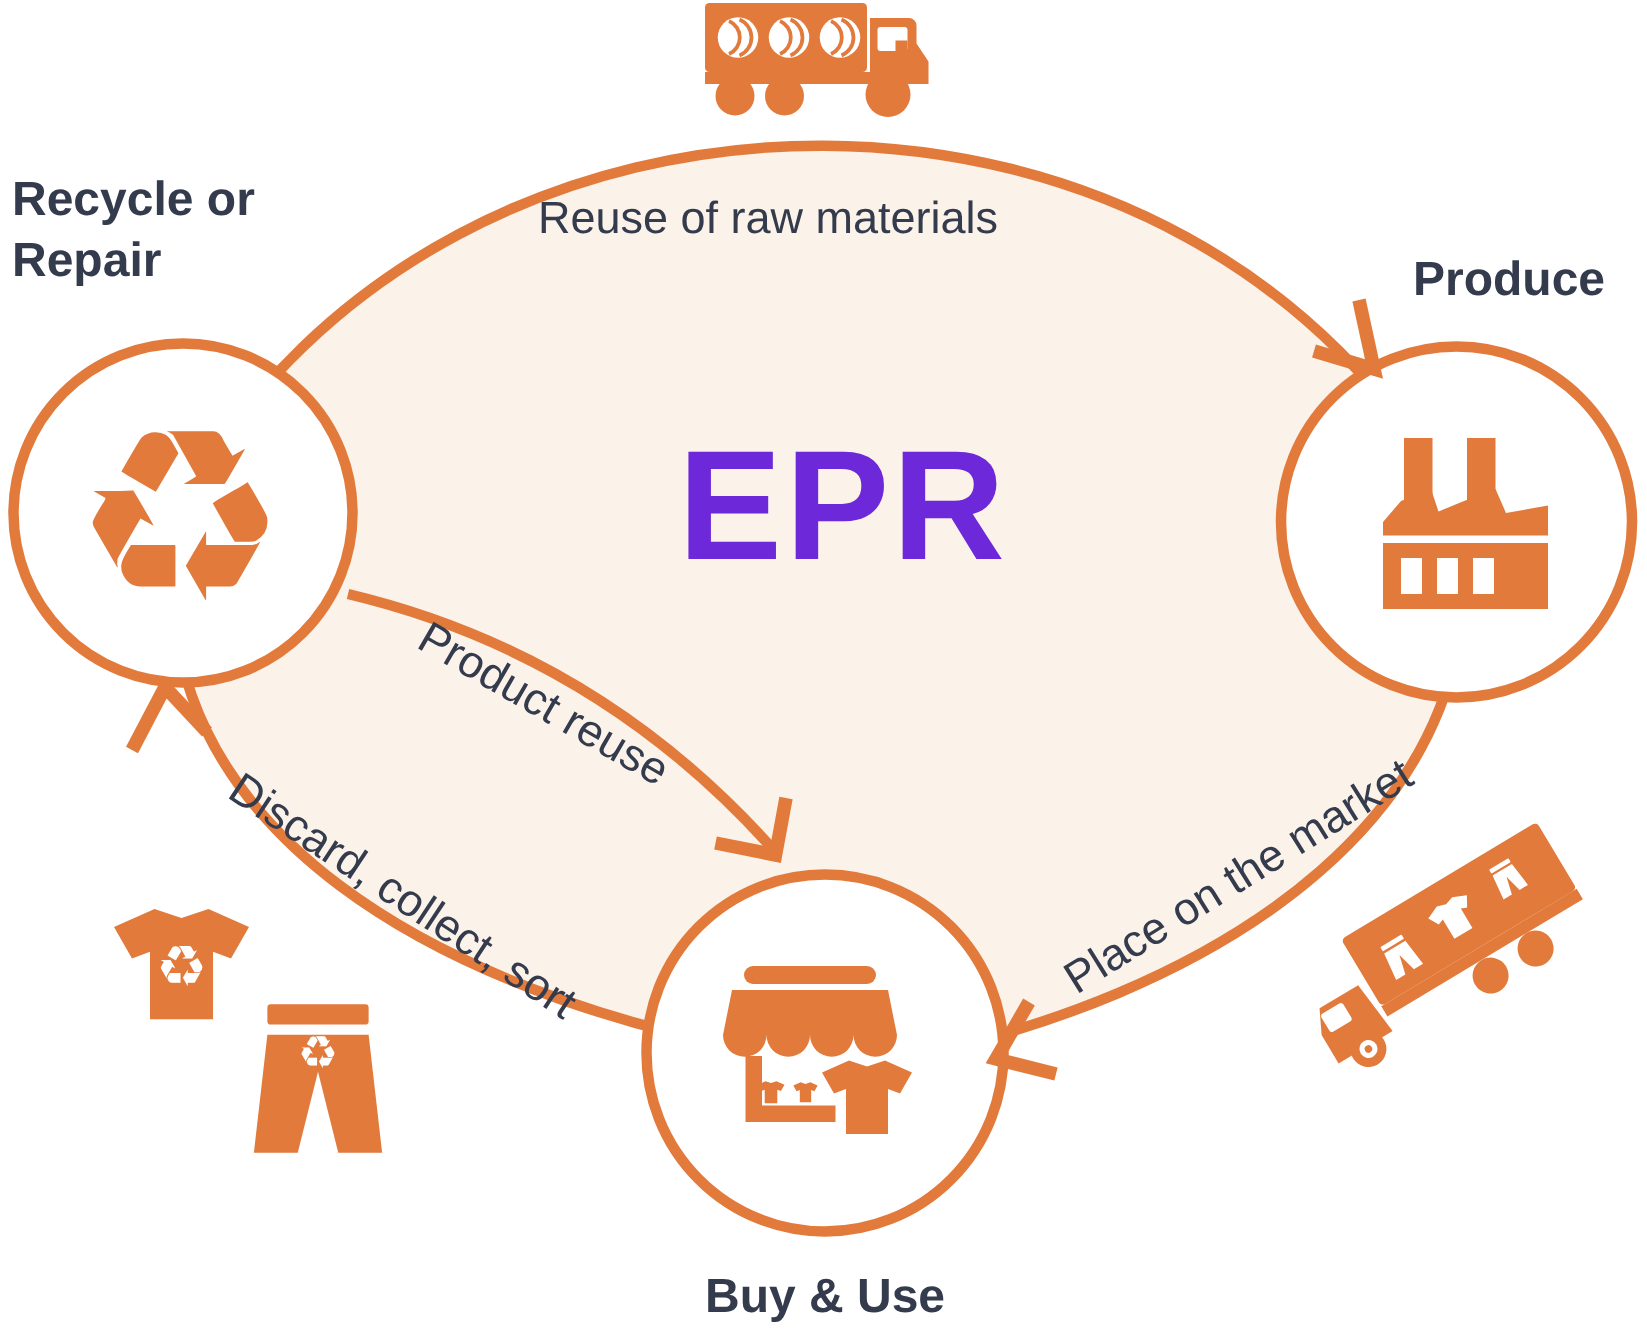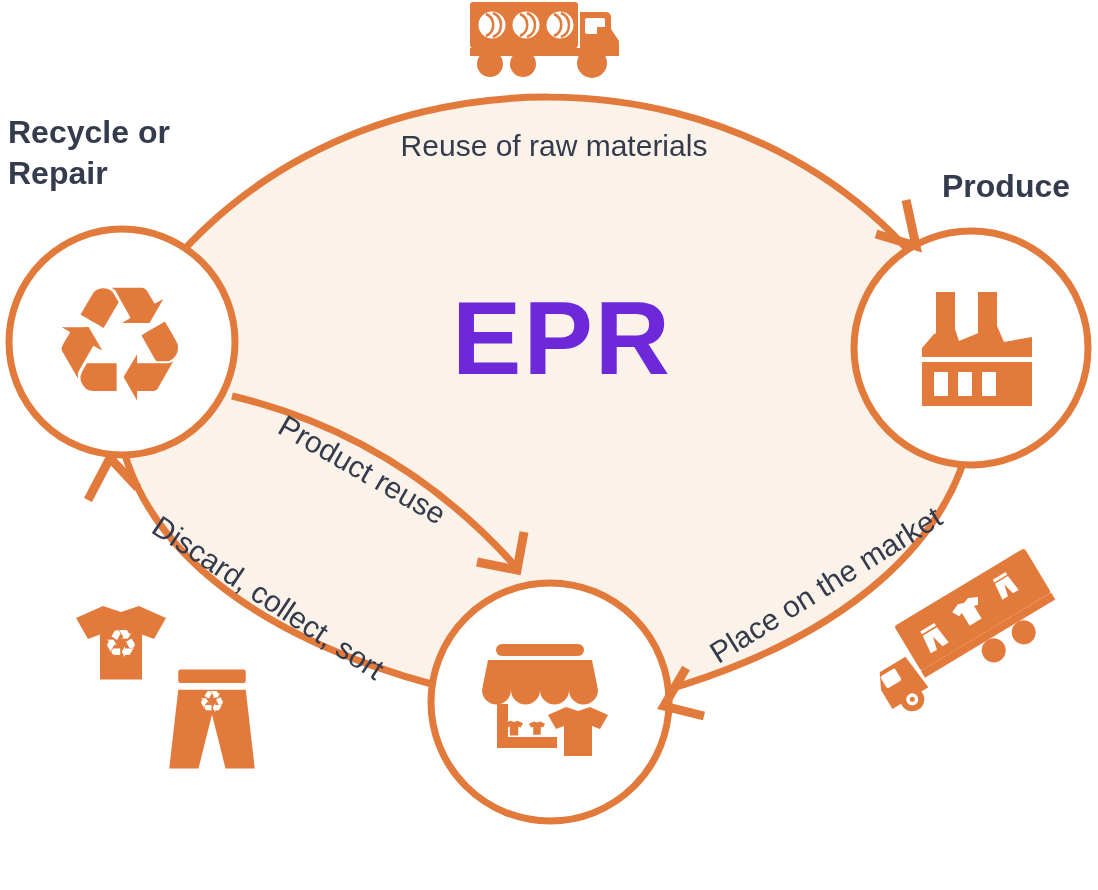--- a/index.html
+++ b/index.html
@@ -16,21 +16,21 @@
   .node-label{font-size:32px;font-weight:600;line-height:1.28;}
   .edge-label{font-size:30px;font-weight:400;}
   .center-title{
     position:absolute;left:562px;top:338px;
     transform:translate(-50%,-50%);
     color:#6d28d9;font-size:104px;font-weight:700;letter-spacing:2px;
   }
   #recycle-label{left:8px;top:112px;transform:none;white-space:normal;width:205px;}
   #produce-label{left:942px;top:186px;transform:translate(0,-50%);}
   #buy-label{left:550px;top:864px;}
-  #reuse-label{left:554px;top:146px;}
+  #reuse-label{left:512px;top:146px;}
   #product-reuse-label{left:362px;top:470px;transform:translate(-50%,-50%) rotate(30deg);}
   #discard-label{left:268px;top:598px;transform:translate(-50%,-50%) rotate(33.5deg);}
   #place-label{left:826px;top:585px;transform:translate(-50%,-50%) rotate(-32deg);}
 </style>
 </head>
 <body>
 
 <div class="canvas">
 
   <svg width="1098" height="890" viewBox="0 0 1098 890">
@@ -126,19 +126,20 @@
     <g>
       <use href="#pants" transform="translate(212,719) scale(2.25)" fill="#E27A3C"></use>
       <text x="212" y="712" text-anchor="middle" font-family="DejaVu Sans, sans-serif" font-size="30" fill="#FFFFFF">♻</text>
     </g>
   </svg>
 
   <div class="center-title" id="epr-title">EPR</div>
 
   <div class="label node-label" id="recycle-label">Recycle or Repair</div>
   <div class="label node-label" id="produce-label">Produce</div>
+  <div class="label node-label" id="buy-label">Buy &amp; Use</div>
 
   <div class="label edge-label" id="reuse-label">Reuse of raw materials</div>
   <div class="label edge-label" id="product-reuse-label">Product reuse</div>
   <div class="label edge-label" id="discard-label">Discard, collect, sort</div>
   <div class="label edge-label" id="place-label">Place on the market</div>
 
 </div>
 
 </body></html>

